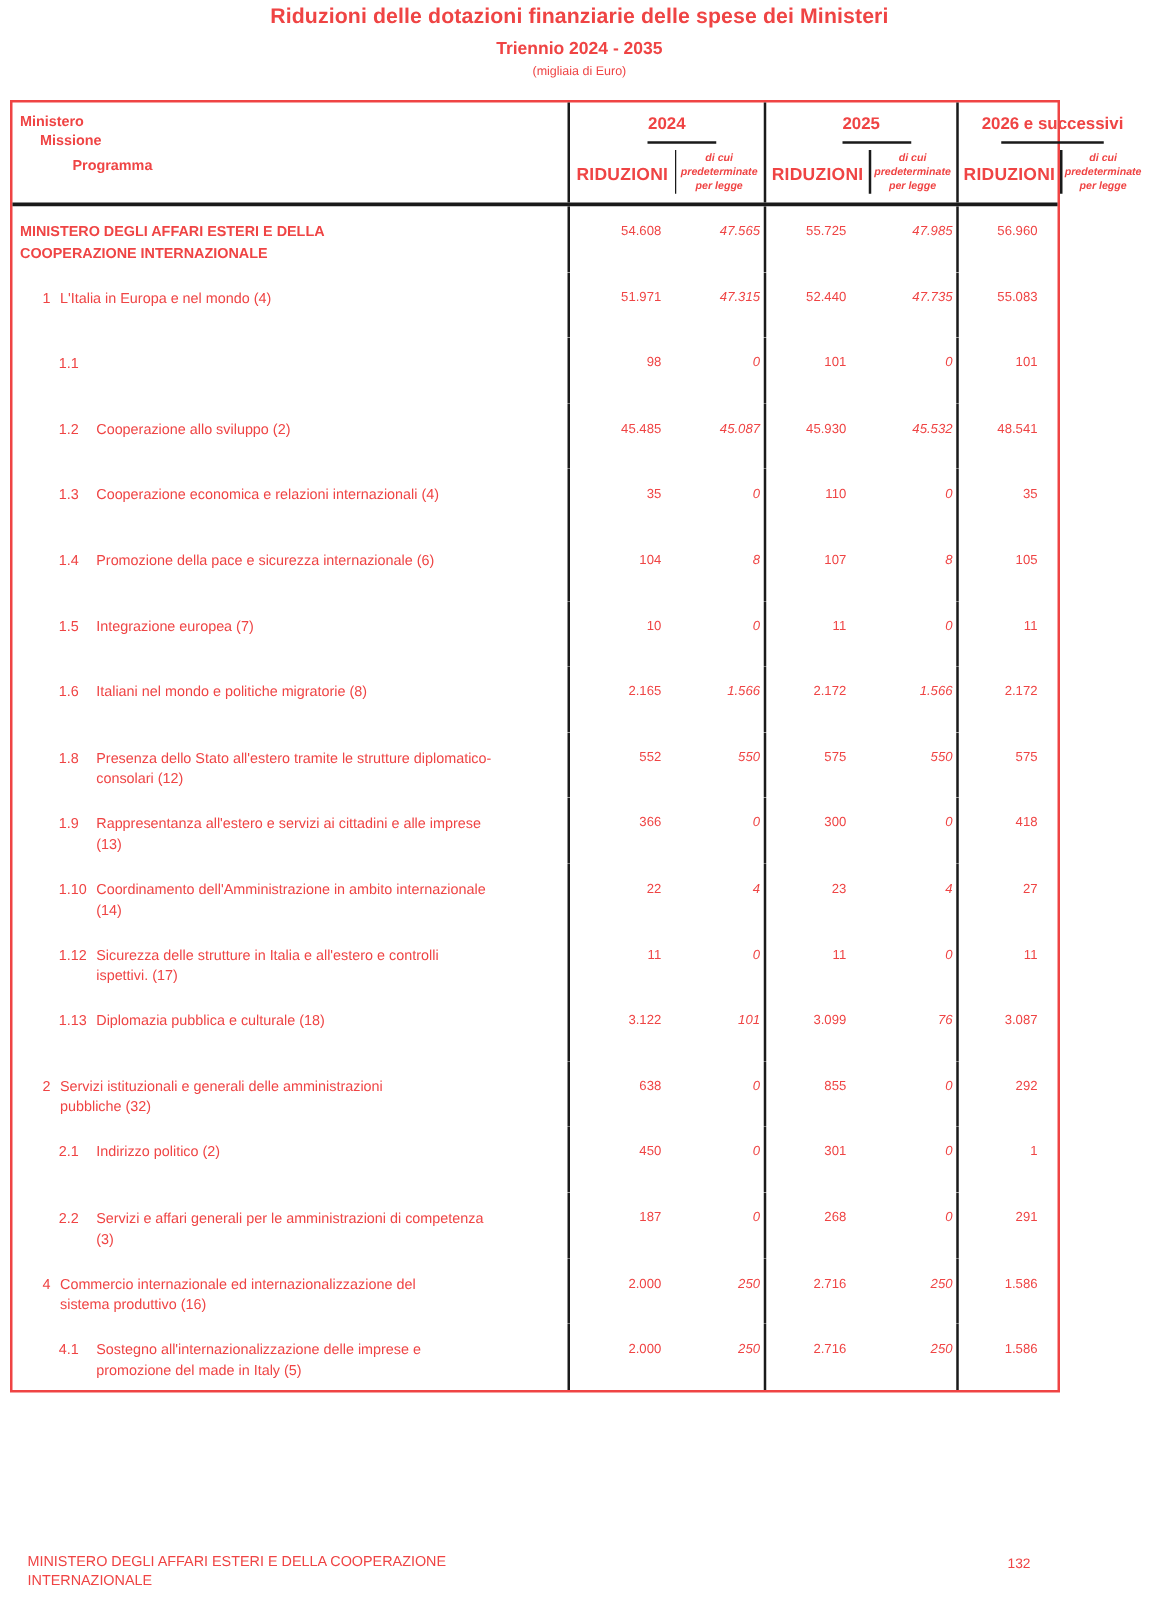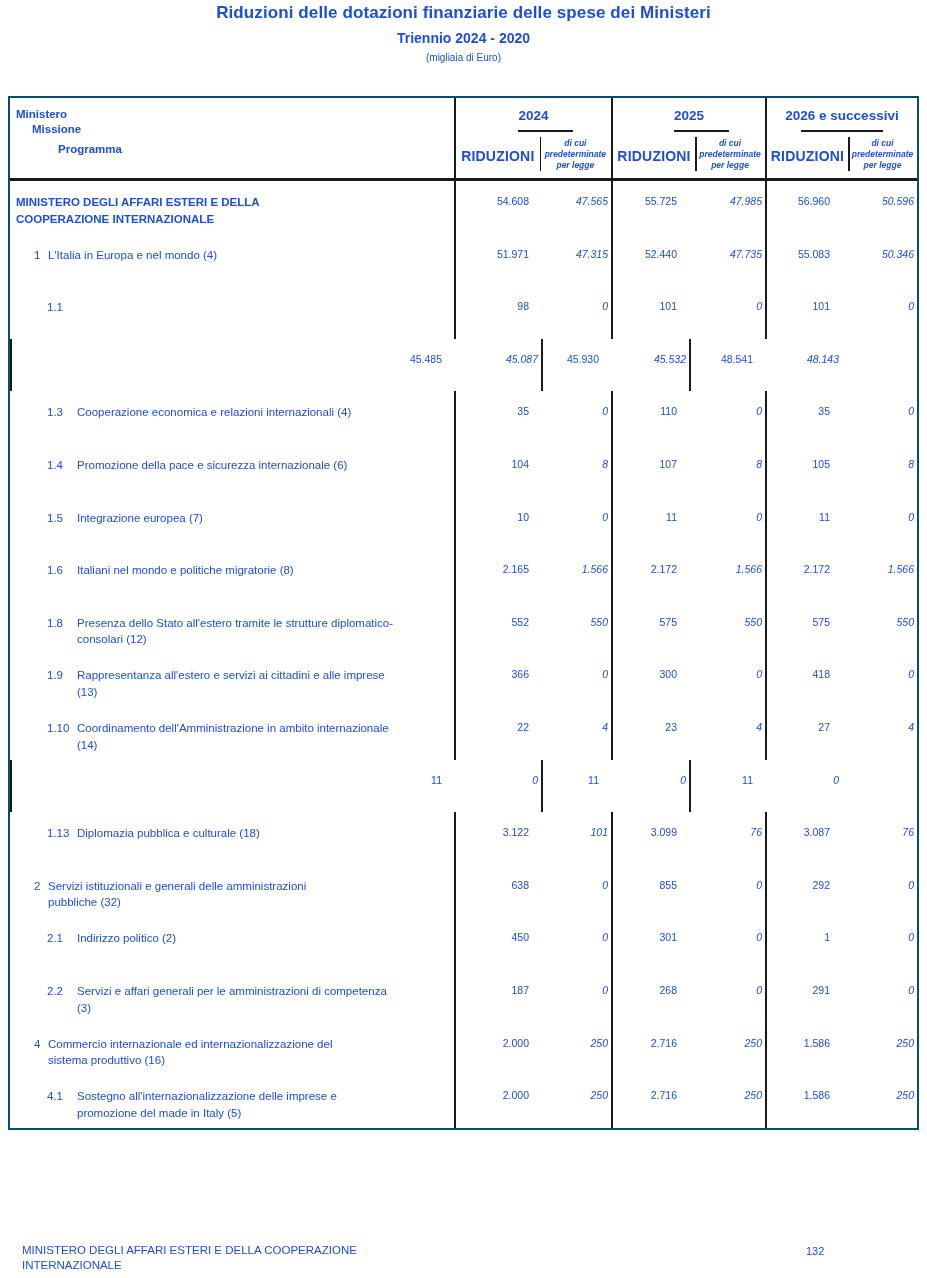--- a/index.html
+++ b/index.html
@@ -1,29 +1,29 @@
 <!DOCTYPE html>
 <html><head>
 <meta charset="utf-8">
 <style>
   html,body{margin:0;padding:0;background:#fff;}
   .page{
     position:relative;width:927px;height:1278px;background:#ffffff;overflow:hidden;
-    font-family:"Liberation Sans","DejaVu Sans",sans-serif;color:#1d4ed8;
+    font-family:"Liberation Sans","DejaVu Sans",sans-serif;color:#ef4444;
   }
   
   .doc-header{position:absolute;top:0;left:0;width:100%;text-align:center;}
   .title{margin-top:3px;font-size:17px;font-weight:bold;letter-spacing:.1px;}
   .subtitle{margin-top:7px;font-size:14px;font-weight:bold;}
   .unit-note{margin-top:6px;font-size:10px;}
 
   
   .tbl{
-    position:absolute;left:8px;top:96px;width:911px;box-sizing:border-box;
-    border:2px solid #0c4a6e;background:#fff;
+    position:absolute;left:8px;top:80px;width:840px;box-sizing:border-box;
+    border:2px solid #ef4444;background:#fff;
   }
   .thead{
     display:grid;grid-template-columns:444px 157px 154px 152px;
     height:80px;border-bottom:3px solid #1a1a1a;
   }
   .desc-head{padding-left:6px;font-size:11.5px;font-weight:bold;}
   .rh-0{margin-top:10px;}
   .rh-1{margin-top:3px;margin-left:16px;}
   .rh-2{margin-top:8px;margin-left:42px;}
   .year-block{border-left:2px solid #1a1a1a;box-sizing:border-box;display:flex;flex-direction:column;}
@@ -57,21 +57,21 @@
   .footer-ministry{position:absolute;left:22px;top:1243px;width:470px;font-size:11.5px;line-height:1.3;white-space:pre-line;}
   .footer-page{position:absolute;left:806px;top:1245px;font-size:11px;}
 </style>
 </head>
 <body>
 
 <div class="page">
 
   <div class="doc-header">
     <div class="title">Riduzioni delle dotazioni finanziarie delle spese dei Ministeri</div>
-    <div class="subtitle">Triennio 2024 - 2020</div>
+    <div class="subtitle">Triennio 2024 - 2035</div>
     <div class="unit-note">(migliaia di Euro)</div>
   </div>
 
   <div class="tbl">
 
     <div class="thead">
       <div class="cell desc-head">
         <div class="rh rh-0">Ministero</div>
         <div class="rh rh-1">Missione</div>
         <div class="rh rh-2">Programma</div>
@@ -152,20 +152,24 @@
           </div>
           <div class="cell val r bdl">98</div>
           <div class="cell val d">0</div>
           <div class="cell val r bdl">101</div>
           <div class="cell val d">0</div>
           <div class="cell val r bdl">101</div>
           <div class="cell val d">0</div>
         </div>
 
         <div class="row level-2">
+          <div class="cell desc">
+            <span class="num">1.2</span>
+            <span class="lbl">Cooperazione allo sviluppo (2)</span>
+          </div>
           <div class="cell val r bdl">45.485</div>
           <div class="cell val d">45.087</div>
           <div class="cell val r bdl">45.930</div>
           <div class="cell val d">45.532</div>
           <div class="cell val r bdl">48.541</div>
           <div class="cell val d">48.143</div>
         </div>
 
         <div class="row level-2">
           <div class="cell desc">
@@ -255,20 +259,25 @@
           </div>
           <div class="cell val r bdl">22</div>
           <div class="cell val d">4</div>
           <div class="cell val r bdl">23</div>
           <div class="cell val d">4</div>
           <div class="cell val r bdl">27</div>
           <div class="cell val d">4</div>
         </div>
 
         <div class="row level-2">
+          <div class="cell desc">
+            <span class="num">1.12</span>
+            <span class="lbl">Sicurezza delle strutture in Italia e all'estero e controlli
+ispettivi. (17)</span>
+          </div>
           <div class="cell val r bdl">11</div>
           <div class="cell val d">0</div>
           <div class="cell val r bdl">11</div>
           <div class="cell val d">0</div>
           <div class="cell val r bdl">11</div>
           <div class="cell val d">0</div>
         </div>
 
         <div class="row level-2">
           <div class="cell desc">

